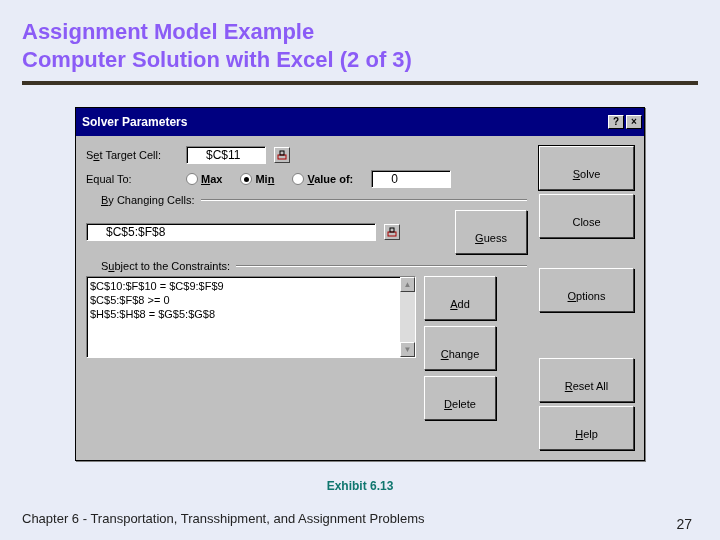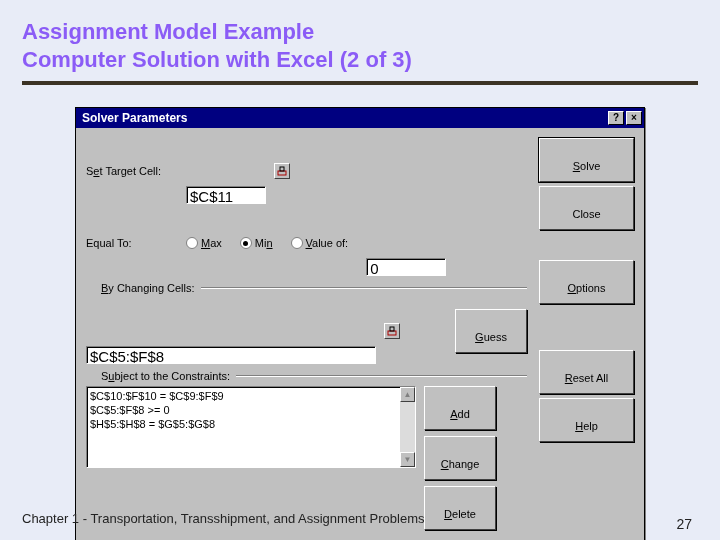--- a/index.html
+++ b/index.html
@@ -39,21 +39,21 @@
   }
   .titlebar {
     background: #000080;
     color: #fff;
     display: flex;
     align-items: center;
     justify-content: space-between;
     padding: 2px 2px 3px 6px;
     font-weight: bold;
     font-size: 12px;
-    height: 20px;
+    height: 28px;
   }
   .titlebar-buttons { display: flex; gap: 2px; }
   .tb-btn {
     width: 16px; height: 14px;
     background: #c0c0c0;
     border-top: 1px solid #fff;
     border-left: 1px solid #fff;
     border-right: 1px solid #000;
     border-bottom: 1px solid #000;
     font-size: 10px;
@@ -73,25 +73,24 @@
   .row { display: flex; align-items: center; margin-bottom: 6px; gap: 6px; }
   .lbl { width: 94px; }
   .und { text-decoration: underline; }
   .sunken-input {
     background: #fff;
     border-top: 1px solid #808080;
     border-left: 1px solid #808080;
     border-right: 1px solid #fff;
     border-bottom: 1px solid #fff;
     box-shadow: inset 1px 1px 0 #000;
-    padding: 1px 3px;
+    padding: 1px 19px;
     height: 18px;
     font-family: inherit;
-    font-size: 15px;
-    margin-top: 48px;
+    font-size: 12px;
   }
   .target-cell { width: 80px; }
   .value-of { width: 80px; }
   .changing { width: 290px; height: 18px; }
   .radio {
     width: 12px; height: 12px;
     border: 1px solid #808080;
     border-radius: 50%;
     background: #fff;
     display: inline-flex;
@@ -100,21 +99,21 @@
     margin-right: 3px;
     vertical-align: middle;
   }
   .radio.checked::after {
     content: "";
     width: 5px; height: 5px;
     border-radius: 50%;
     background: #000;
   }
   .radio-group { display: flex; align-items: center; gap: 18px; }
-  .radio-item { display: flex; align-items: center; }
+  .radio-item { display: flex; align-items: center; font-weight: bold; }
   .ref-btn {
     width: 16px; height: 16px;
     background: #c0c0c0;
     border-top: 1px solid #fff;
     border-left: 1px solid #fff;
     border-right: 1px solid #404040;
     border-bottom: 1px solid #404040;
     margin-left: 2px;
     display: inline-flex;
     align-items: center;
@@ -315,14 +314,14 @@
         <div class="gap"></div>
         <div class="btn right"><span class="und">R</span>eset All</div>
         <div class="btn right"><span class="und">H</span>elp</div>
       </div>
     </div>
   </div>
 
   <div class="exhibit">Exhibit 6.13</div>
 </div>
 
-<div class="footer-left">Chapter 1 - Transportation, Transshipment, and Assignment Problems</div>
+<div class="footer-left">Chapter 6 - Transportation, Transshipment, and Assignment Problems</div>
 <div class="footer-right">27</div>
 
 </body></html>

